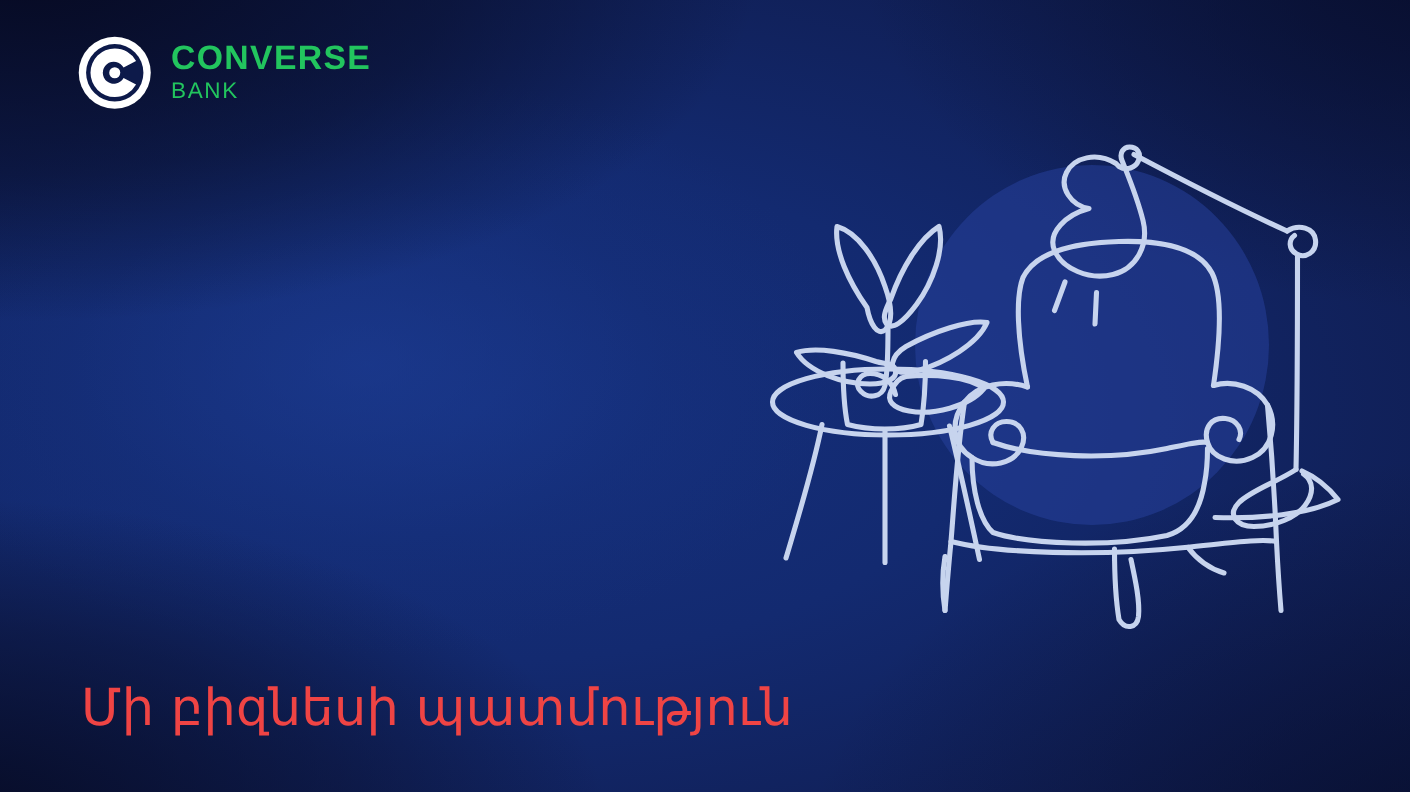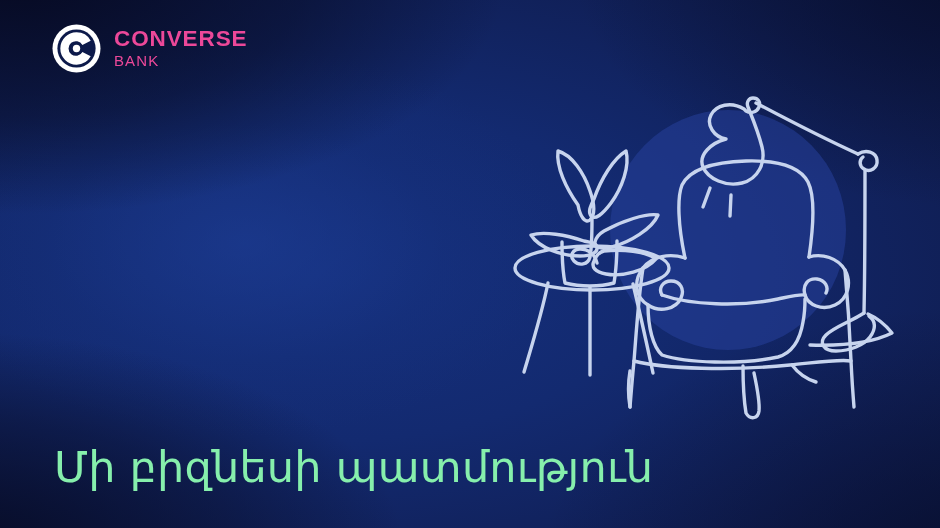--- a/index.html
+++ b/index.html
@@ -65,21 +65,21 @@
     top: 24px;
     display: flex;
     align-items: center;
     gap: 13px;
   }
   .logo-mark { width: 49px; height: 49px; display: block; flex: 0 0 auto; }
   .logo-words {
     display: flex;
     flex-direction: column;
     justify-content: center;
-    color: #ec4899;
+    color: #22c55e;
   }
   .logo-word-top {
     font-size: 22.5px;
     font-weight: 700;
     letter-spacing: 0.9px;
     line-height: 1.04;
     font-family: "Liberation Sans", "DejaVu Sans", sans-serif;
   }
   .logo-word-bottom {
     font-size: 15px;
@@ -87,22 +87,22 @@
     letter-spacing: 1.1px;
     line-height: 1.18;
     margin-top: 1px;
     font-family: "Liberation Sans", "DejaVu Sans", sans-serif;
   }
   
   .headline {
     position: absolute;
     left: 54px;
     bottom: 36px;
-    color: #86efac;
-    font-size: 43px;
+    color: #ef4444;
+    font-size: 34px;
     font-weight: 400;
     letter-spacing: 0.2px;
     white-space: nowrap;
     font-family: "DejaVu Sans", "Liberation Sans", sans-serif;
   }
 </style>
 </head>
 <body>
 
 <div class="banner">

